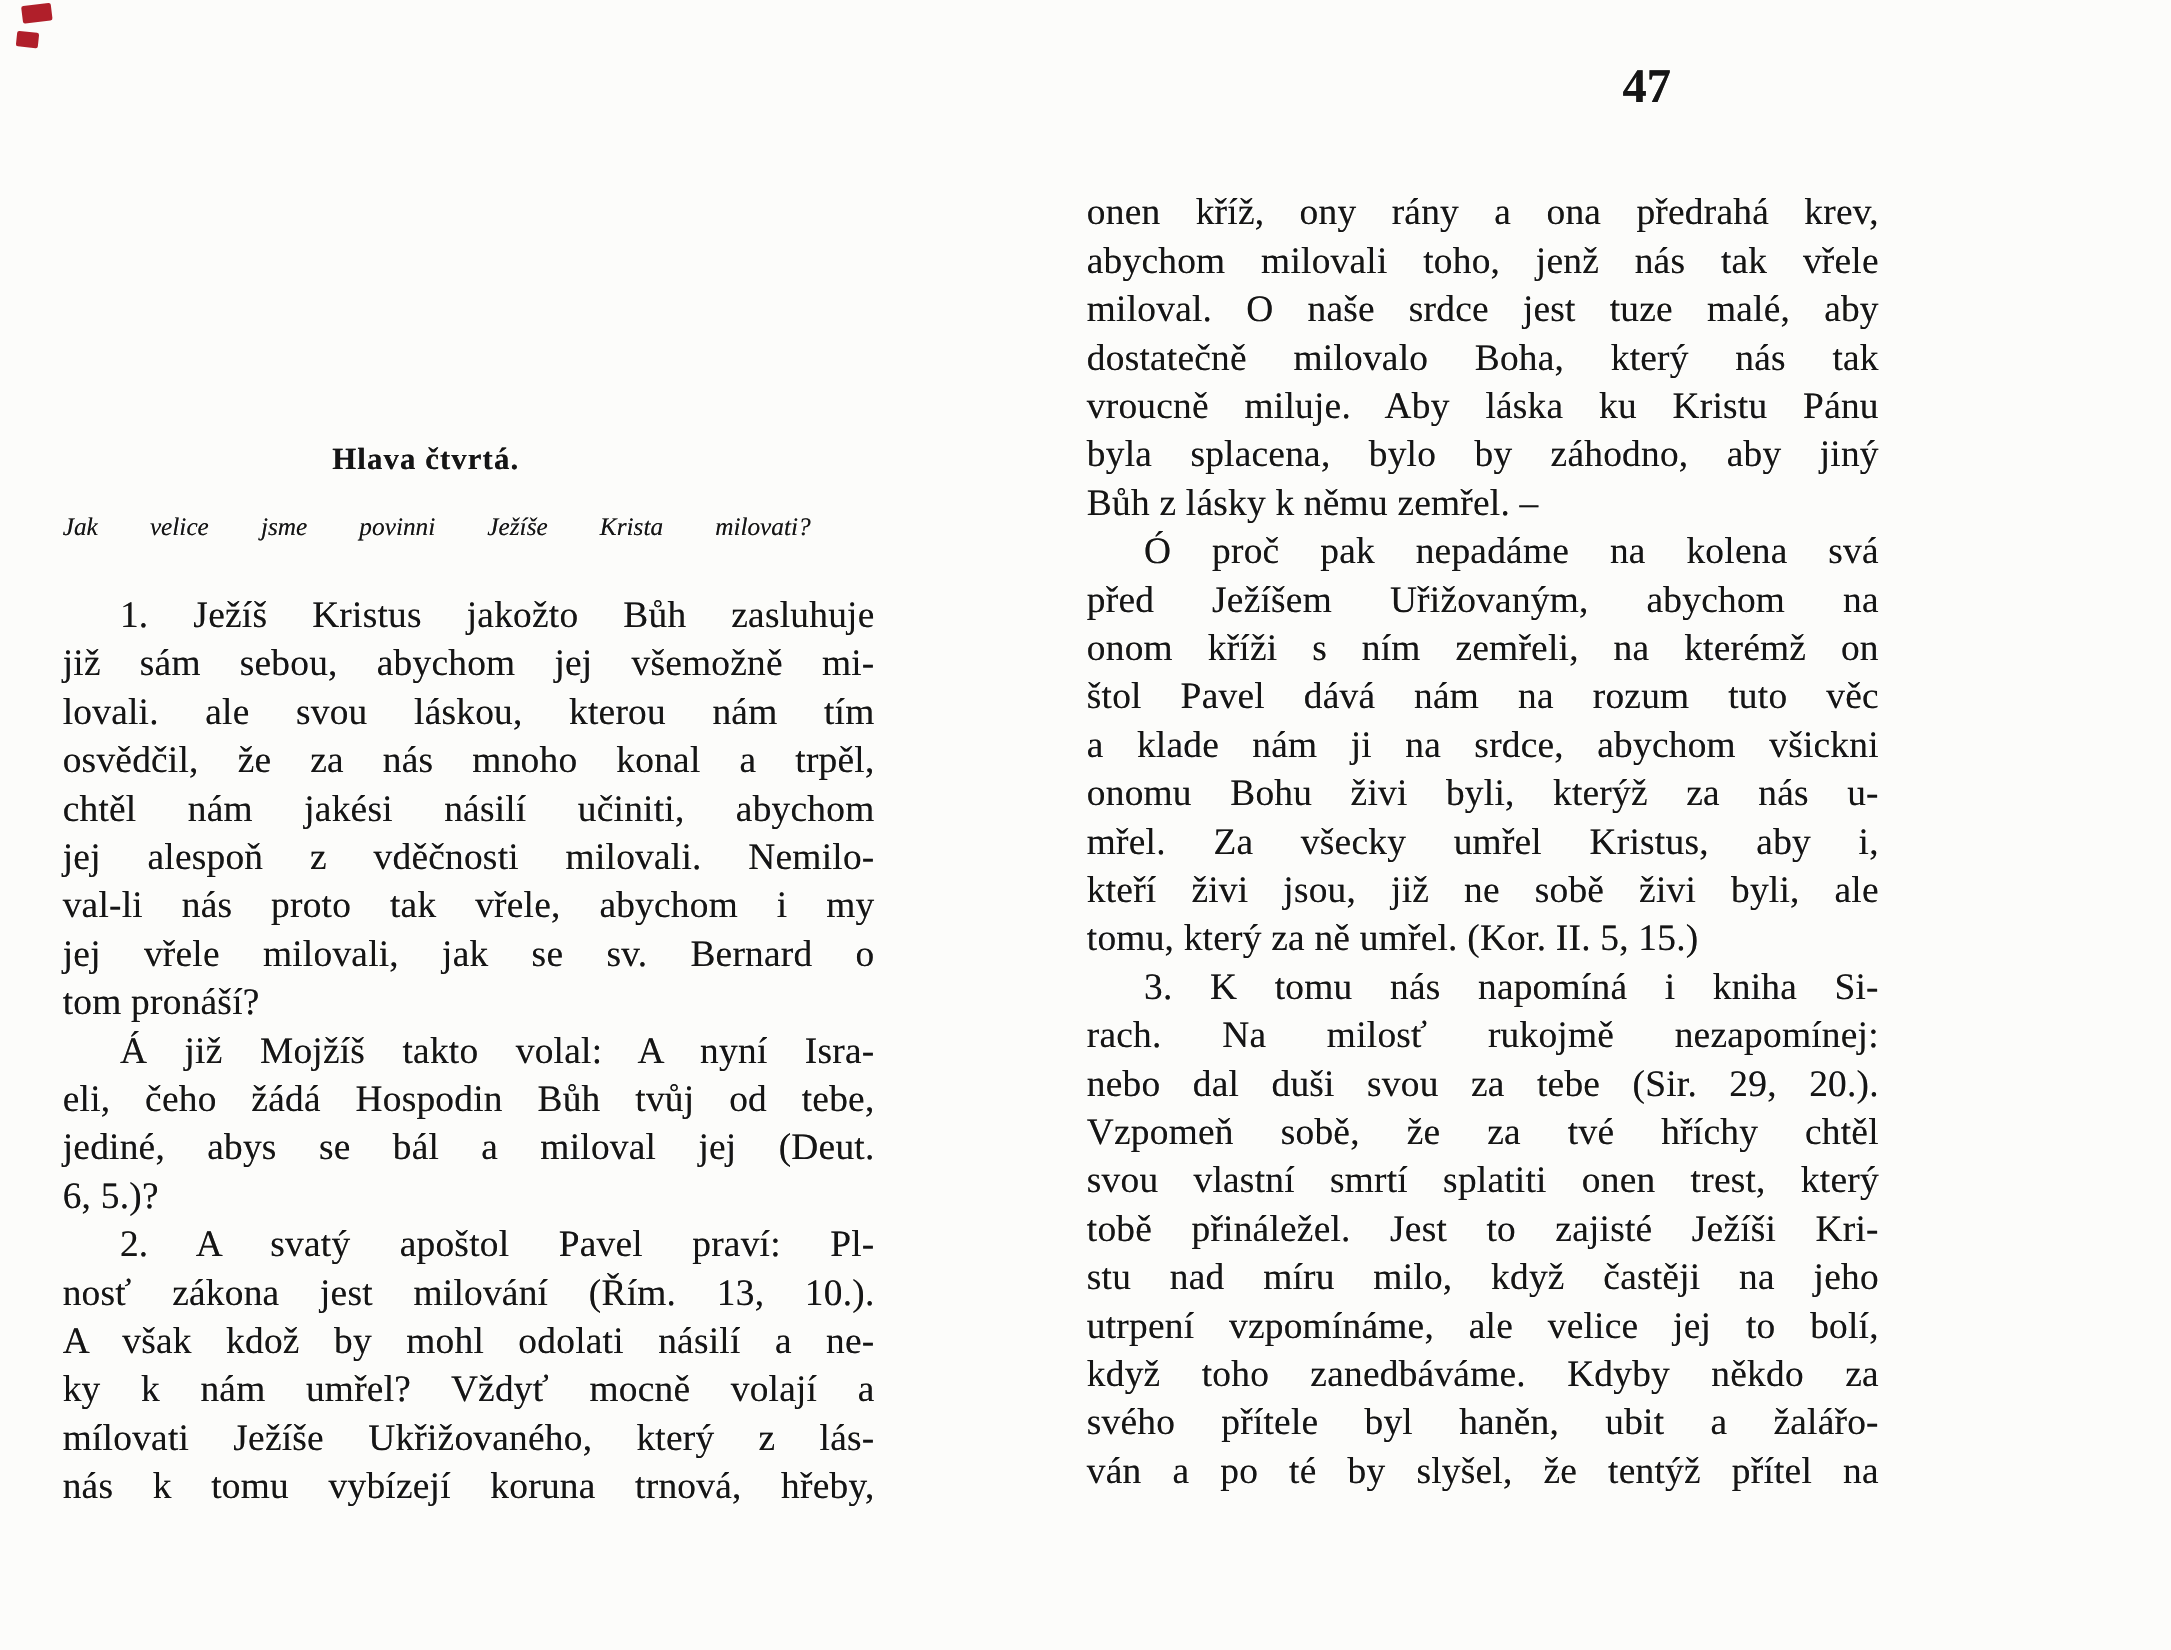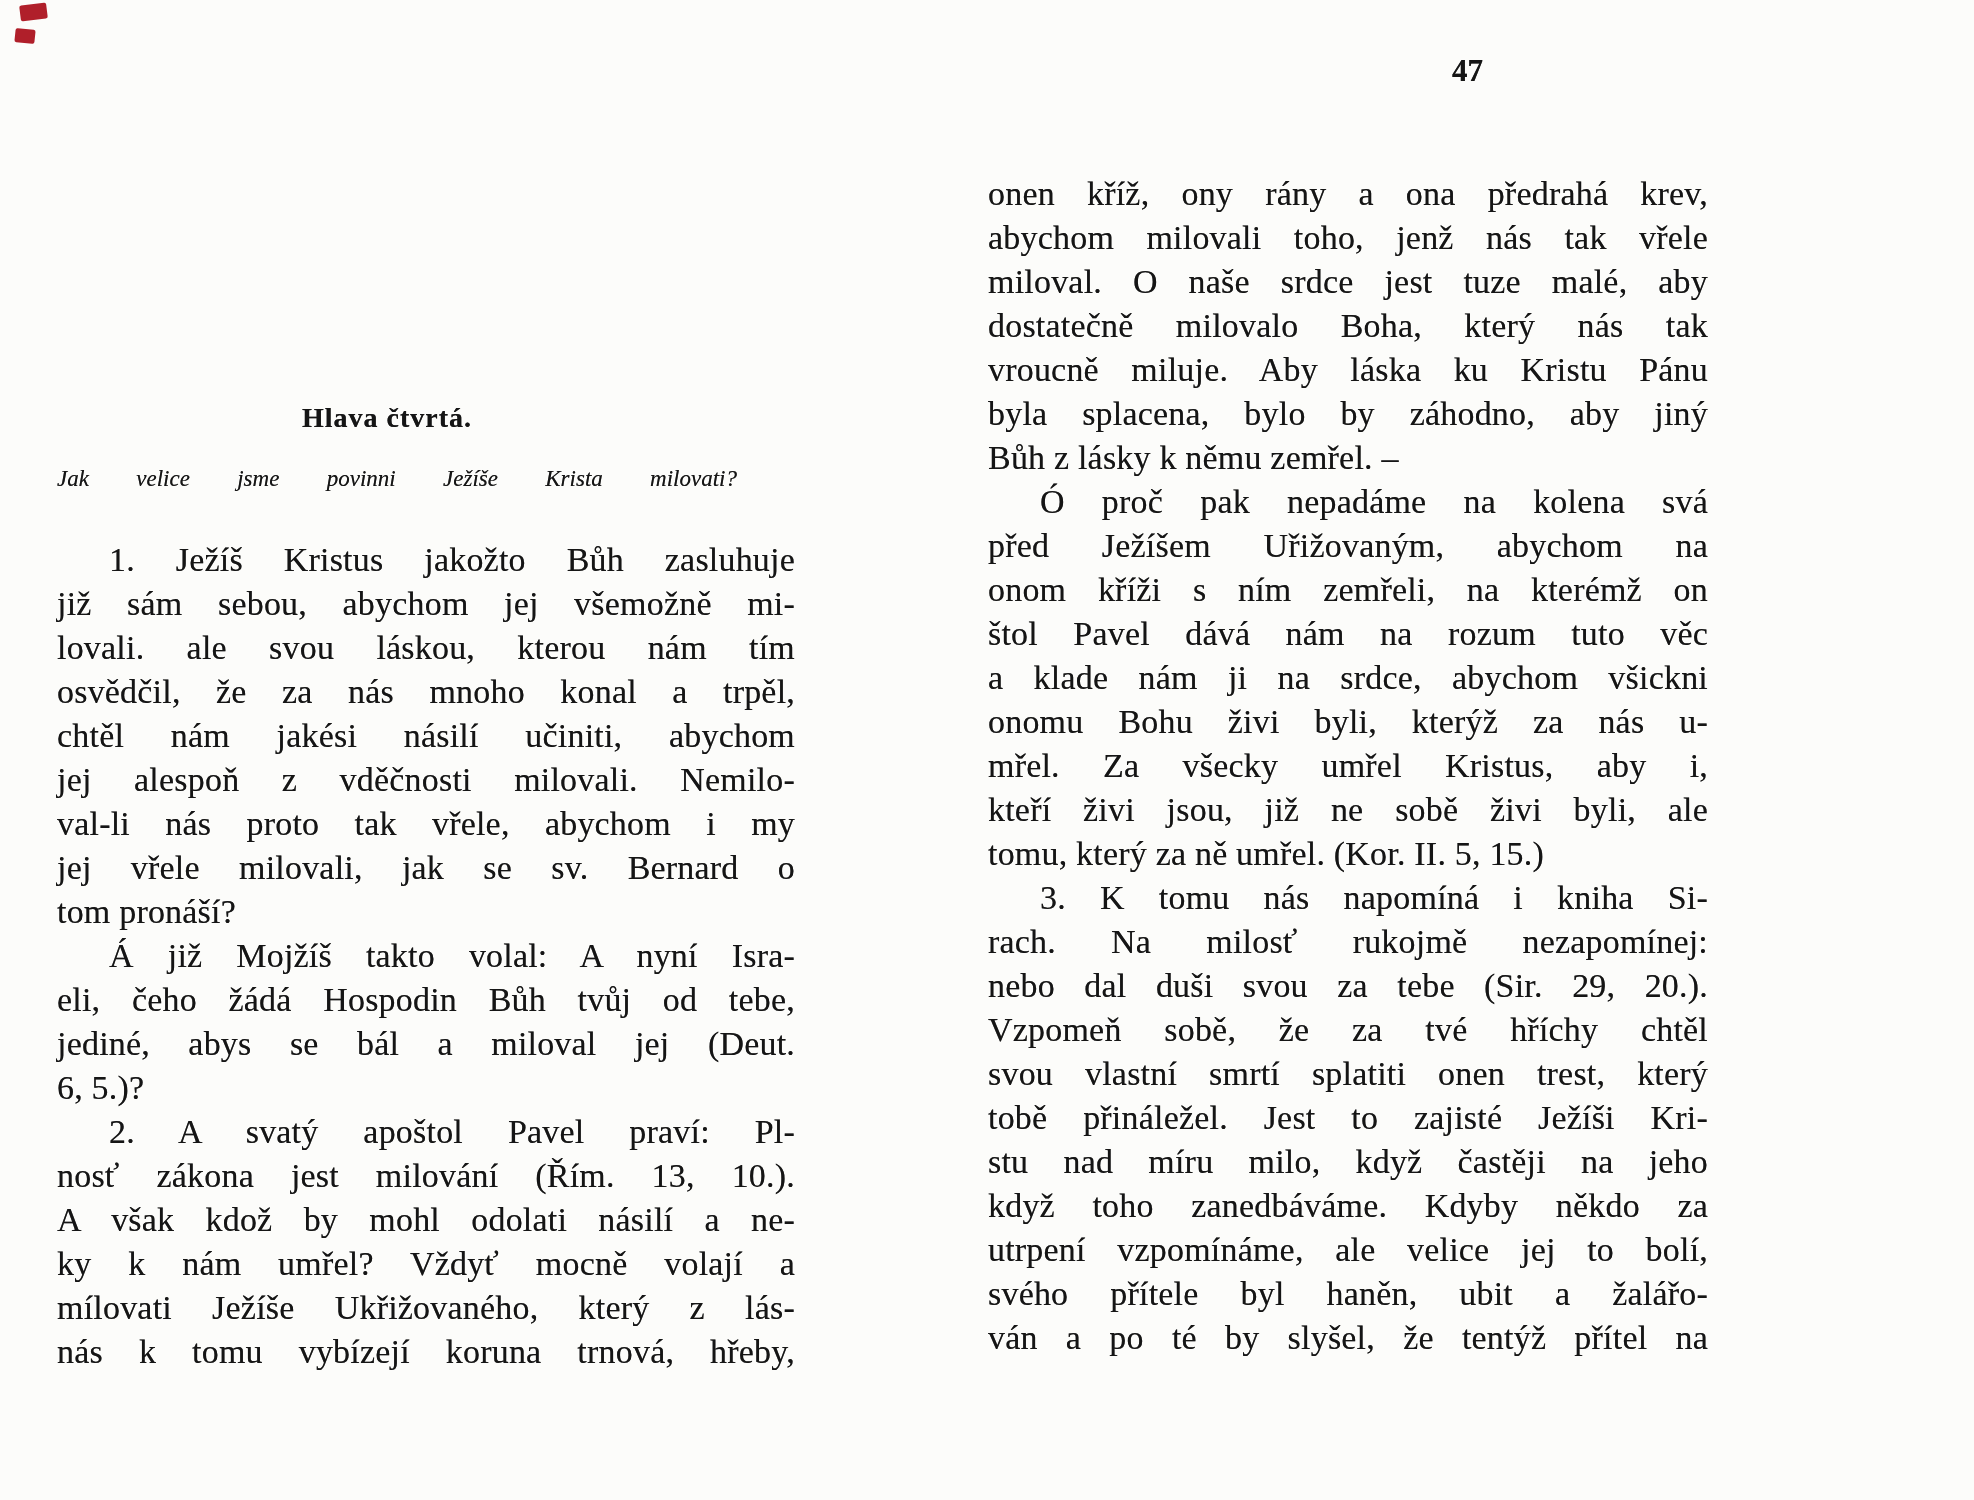--- a/index.html
+++ b/index.html
@@ -35,22 +35,22 @@
   .subtitle {
     position: absolute;
     left: 57px; top: 466px; width: 680px;
     font-size: 23px; font-weight: 400; font-style: italic;
     text-align: justify; text-align-last: justify;
     text-shadow: 0 0 0.5px rgba(0,0,0,0.6);
   }
   .page-number {
     position: absolute;
     left: 1452px; top: 53px; width: 90px;
-    font-size: 31px; font-weight: 700;
-    text-align: left;
+    font-size: 44px; font-weight: 700;
+    text-align: center;
     text-shadow: 0 0 0.6px rgba(0,0,0,0.65);
   }
 
   .text-block {
     position: absolute;
     font-size: 34px;
     line-height: 44px;
     letter-spacing: 0.2px;
     text-shadow: 0 0 0.6px rgba(0,0,0,0.55);
   }
@@ -130,21 +130,21 @@
           <div class="line last">tomu, který za ně umřel. (Kor. II. 5, 15.)</div>
         </div>
         <div class="para">
           <div class="line indent">3. K tomu nás napomíná i kniha Si-</div>
           <div class="line">rach. Na milosť rukojmě nezapomínej:</div>
           <div class="line">nebo dal duši svou za tebe (Sir. 29, 20.).</div>
           <div class="line">Vzpomeň sobě, že za tvé hříchy chtěl</div>
           <div class="line">svou vlastní smrtí splatiti onen trest, který</div>
           <div class="line">tobě přináležel. Jest to zajisté Ježíši Kri-</div>
           <div class="line">stu nad míru milo, když častěji na jeho</div>
+          <div class="line">utrpení vzpomínáme, ale velice jej to bolí,</div>
           <div class="line">když toho zanedbáváme. Kdyby někdo za</div>
-          <div class="line">utrpení vzpomínáme, ale velice jej to bolí,</div>
           <div class="line">svého přítele byl haněn, ubit a žalářo-</div>
           <div class="line">ván a po té by slyšel, že tentýž přítel na</div>
         </div>
       </div>
   </section>
 
 </div>
 
 </body></html>

